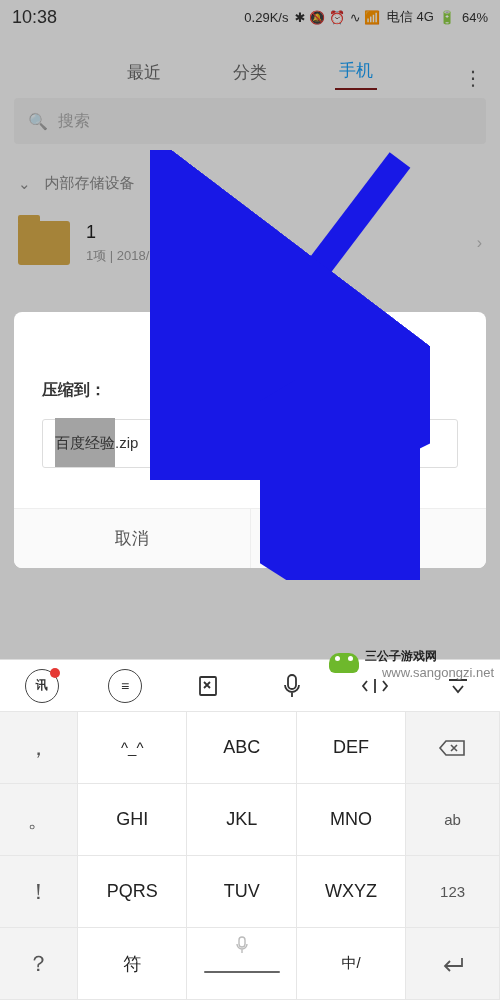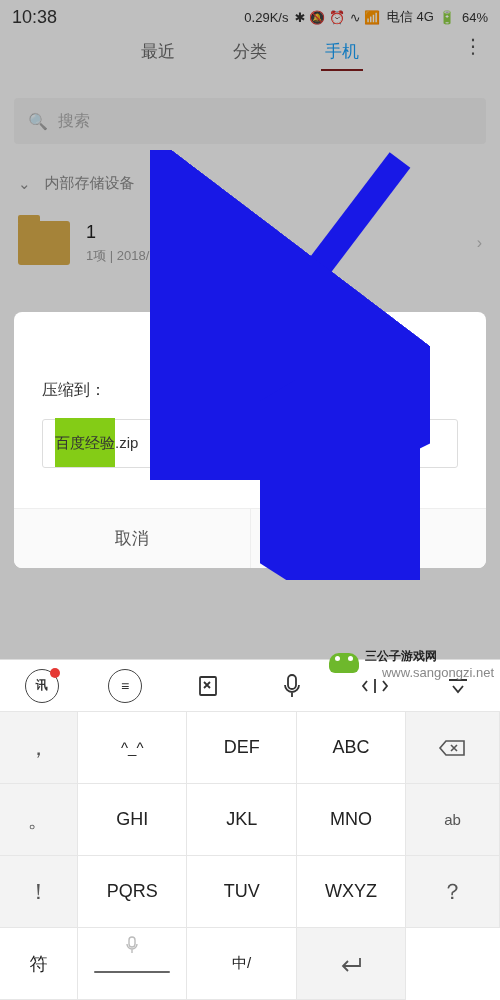--- a/index.html
+++ b/index.html
@@ -3,21 +3,21 @@
 <meta charset="utf-8">
 <style>
   * { box-sizing: border-box; margin: 0; padding: 0; font-family: -apple-system, "Helvetica Neue", Arial, sans-serif; }
   body { width: 500px; height: 1000px; background: #f5f5f5; position: relative; overflow: hidden; }
   
   .status-bar { height: 34px; background: #f5f5f5; display: flex; align-items: center; justify-content: space-between; padding: 0 12px; font-size: 14px; color: #333; }
   .status-left { font-weight: 500; font-size: 18px; }
   .status-right { display: flex; align-items: center; gap: 6px; font-size: 13px; justify-content: center; }
   .status-icons { display: flex; align-items: center; gap: 4px; }
   
-  .tabs { height: 56px; display: flex; align-items: flex-start; justify-content: center; gap: 50px; position: relative; background: #f5f5f5; }
+  .tabs { height: 56px; display: flex; align-items: flex-end; justify-content: center; gap: 64px; position: relative; background: #f5f5f5; }
   .tab { font-size: 17px; color: #666; padding: 6px 4px; }
   .tab.active { color: #1a9df4; border-bottom: 2px solid #7f1d1d; }
   .more-btn { position: absolute; right: 18px; color: #555; font-size: 20px; letter-spacing: -1px; }
   
   .search-box { margin: 8px 14px 16px; background: #ececec; border-radius: 4px; height: 46px; display: flex; align-items: center; padding: 0 14px; color: #aaa; gap: 10px; }
   .search-box .icon { opacity: 0.5; }
   .search-box .ph { font-size: 16px; }
   
   .section-header { display: flex; align-items: center; padding: 14px 18px; color: #888; font-size: 15px; gap: 14px; }
   .chev-down { transform: rotate(0deg); }
@@ -27,24 +27,24 @@
   .folder-icon::before { content: ""; position: absolute; top: -6px; left: 0; width: 22px; height: 8px; background: #d4a849; border-radius: 2px 2px 0 0; }
   .file-info { flex: 1; }
   .file-name { font-size: 18px; color: #222; margin-bottom: 4px; }
   .file-meta { font-size: 13px; color: #999; }
   .chev-right { color: #bbb; }
   
   .dim-overlay { position: absolute; inset: 0; background: rgba(0,0,0,0.22); z-index: 5; }
   
   .dialog { position: absolute; left: 14px; right: 14px; top: 312px; background: #fff; border-radius: 8px; z-index: 10; overflow: hidden; }
   .dialog-title { text-align: center; font-size: 18px; font-weight: 500; padding: 26px 0 12px; color: #222; }
-  .dialog-label { padding: 6px 28px 18px; font-size: 16px; color: #333; }
+  .dialog-label { padding: 6px 28px 18px; font-size: 16px; color: #333; font-weight: bold; }
   .dialog-input-wrap { padding: 0 28px 40px; }
   .dialog-input { width: 100%; border: 1px solid #ddd; border-radius: 3px; padding: 14px 12px; font-size: 15px; color: #333; }
-  .dialog-input .sel { background: #84cc16; padding: 16px 0; }
+  .dialog-input .sel { background: #a3a3a3; padding: 16px 0; }
   .dialog-buttons { display: flex; border-top: 1px solid #eee; background: #fafafa; }
   .dialog-btn { flex: 1; text-align: center; padding: 18px 0; font-size: 17px; }
   .dialog-btn.cancel { color: #555; border-right: 1px solid #eee; }
   .dialog-btn.confirm { color: #1a9df4; }
   
   .keyboard { position: absolute; bottom: 0; left: 0; right: 0; background: #fff; z-index: 20; border-top: 1px solid #ddd; }
   .kb-toolbar { height: 52px; display: flex; align-items: center; justify-content: space-around; border-bottom: 1px solid #e6e6e6; }
   .kb-tool { width: 34px; height: 34px; display: flex; align-items: center; justify-content: center; color: #333; position: relative; }
   .kb-tool.first { border: 1.5px solid #444; border-radius: 50%; font-size: 12px; font-weight: bold; }
   .kb-tool.first::after { content: ""; position: absolute; top: -2px; right: -2px; width: 10px; height: 10px; background: #e53935; border-radius: 50%; }
@@ -181,38 +181,39 @@
       </div>
     <div class="kb-tool">
         <svg width="26" height="20" viewBox="0 0 26 20" fill="none" stroke="#333" stroke-width="1.8">
           <path d="M4 4 H22 M8 10 L13 16 L18 10"></path>
         </svg>
       </div>
   </div>
   <div class="kb-grid">
     <div class="kb-key side">，</div>
     <div class="kb-key small">^_^</div>
+    <div class="kb-key">ABC</div>
     <div class="kb-key">DEF</div>
-    <div class="kb-key">ABC</div>
     <div class="kb-key side">
         <svg width="30" height="20" viewBox="0 0 30 20" fill="none" stroke="#555" stroke-width="1.6">
           <path d="M8 3 L2 10 L8 17 H26 V3 Z M13 7 L19 13 M19 7 L13 13"></path>
         </svg>
       </div>
 
     <div class="kb-key side">。</div>
     <div class="kb-key">GHI</div>
     <div class="kb-key">JKL</div>
     <div class="kb-key">MNO</div>
     <div class="kb-key side small">ab</div>
 
     <div class="kb-key side">！</div>
     <div class="kb-key">PQRS</div>
     <div class="kb-key">TUV</div>
     <div class="kb-key">WXYZ</div>
+    <div class="kb-key side small">123</div>
 
     <div class="kb-key side">？</div>
     <div class="kb-key">符</div>
     <div class="kb-key space">
       <span class="mic"><svg width="14" height="18" viewBox="0 0 14 18" fill="none" stroke="#bbb" stroke-width="1.4">
             <rect x="4" y="1" width="6" height="10" rx="3"></rect>
             <path d="M2 8 A5 5 0 0 0 12 8 M7 13 V17"></path>
           </svg></span>
       <span class="bar"></span>
     </div>

